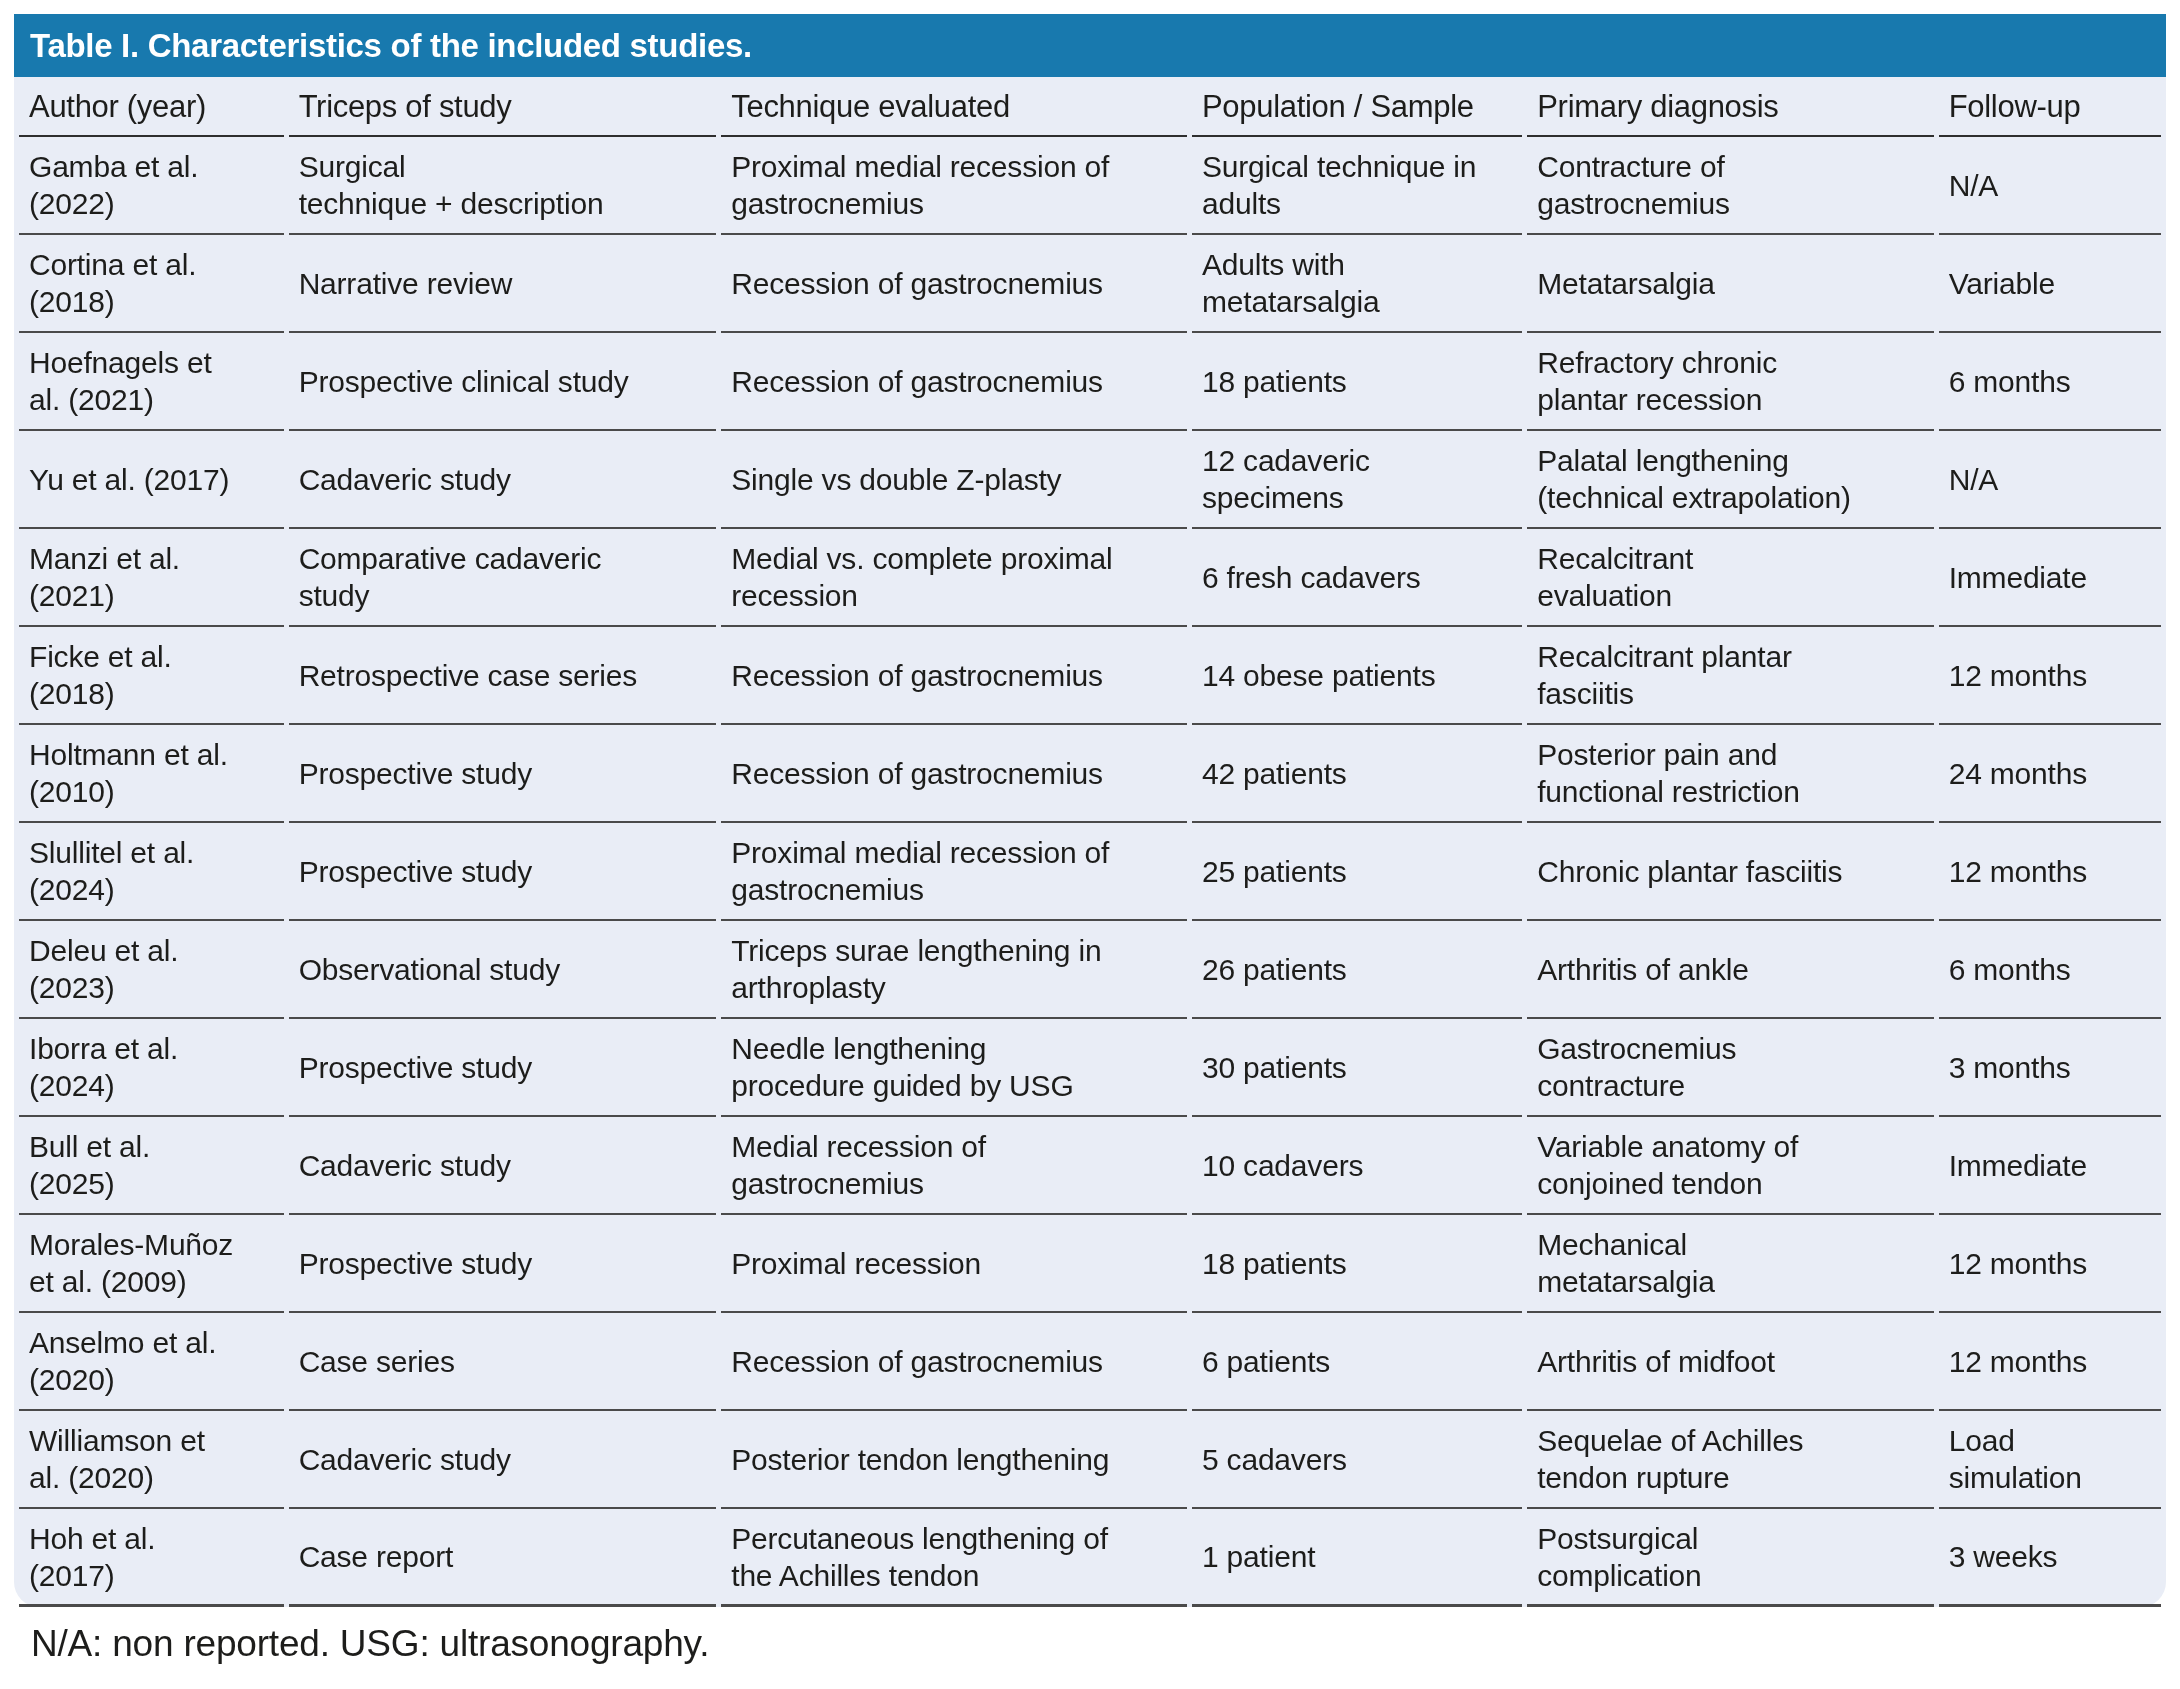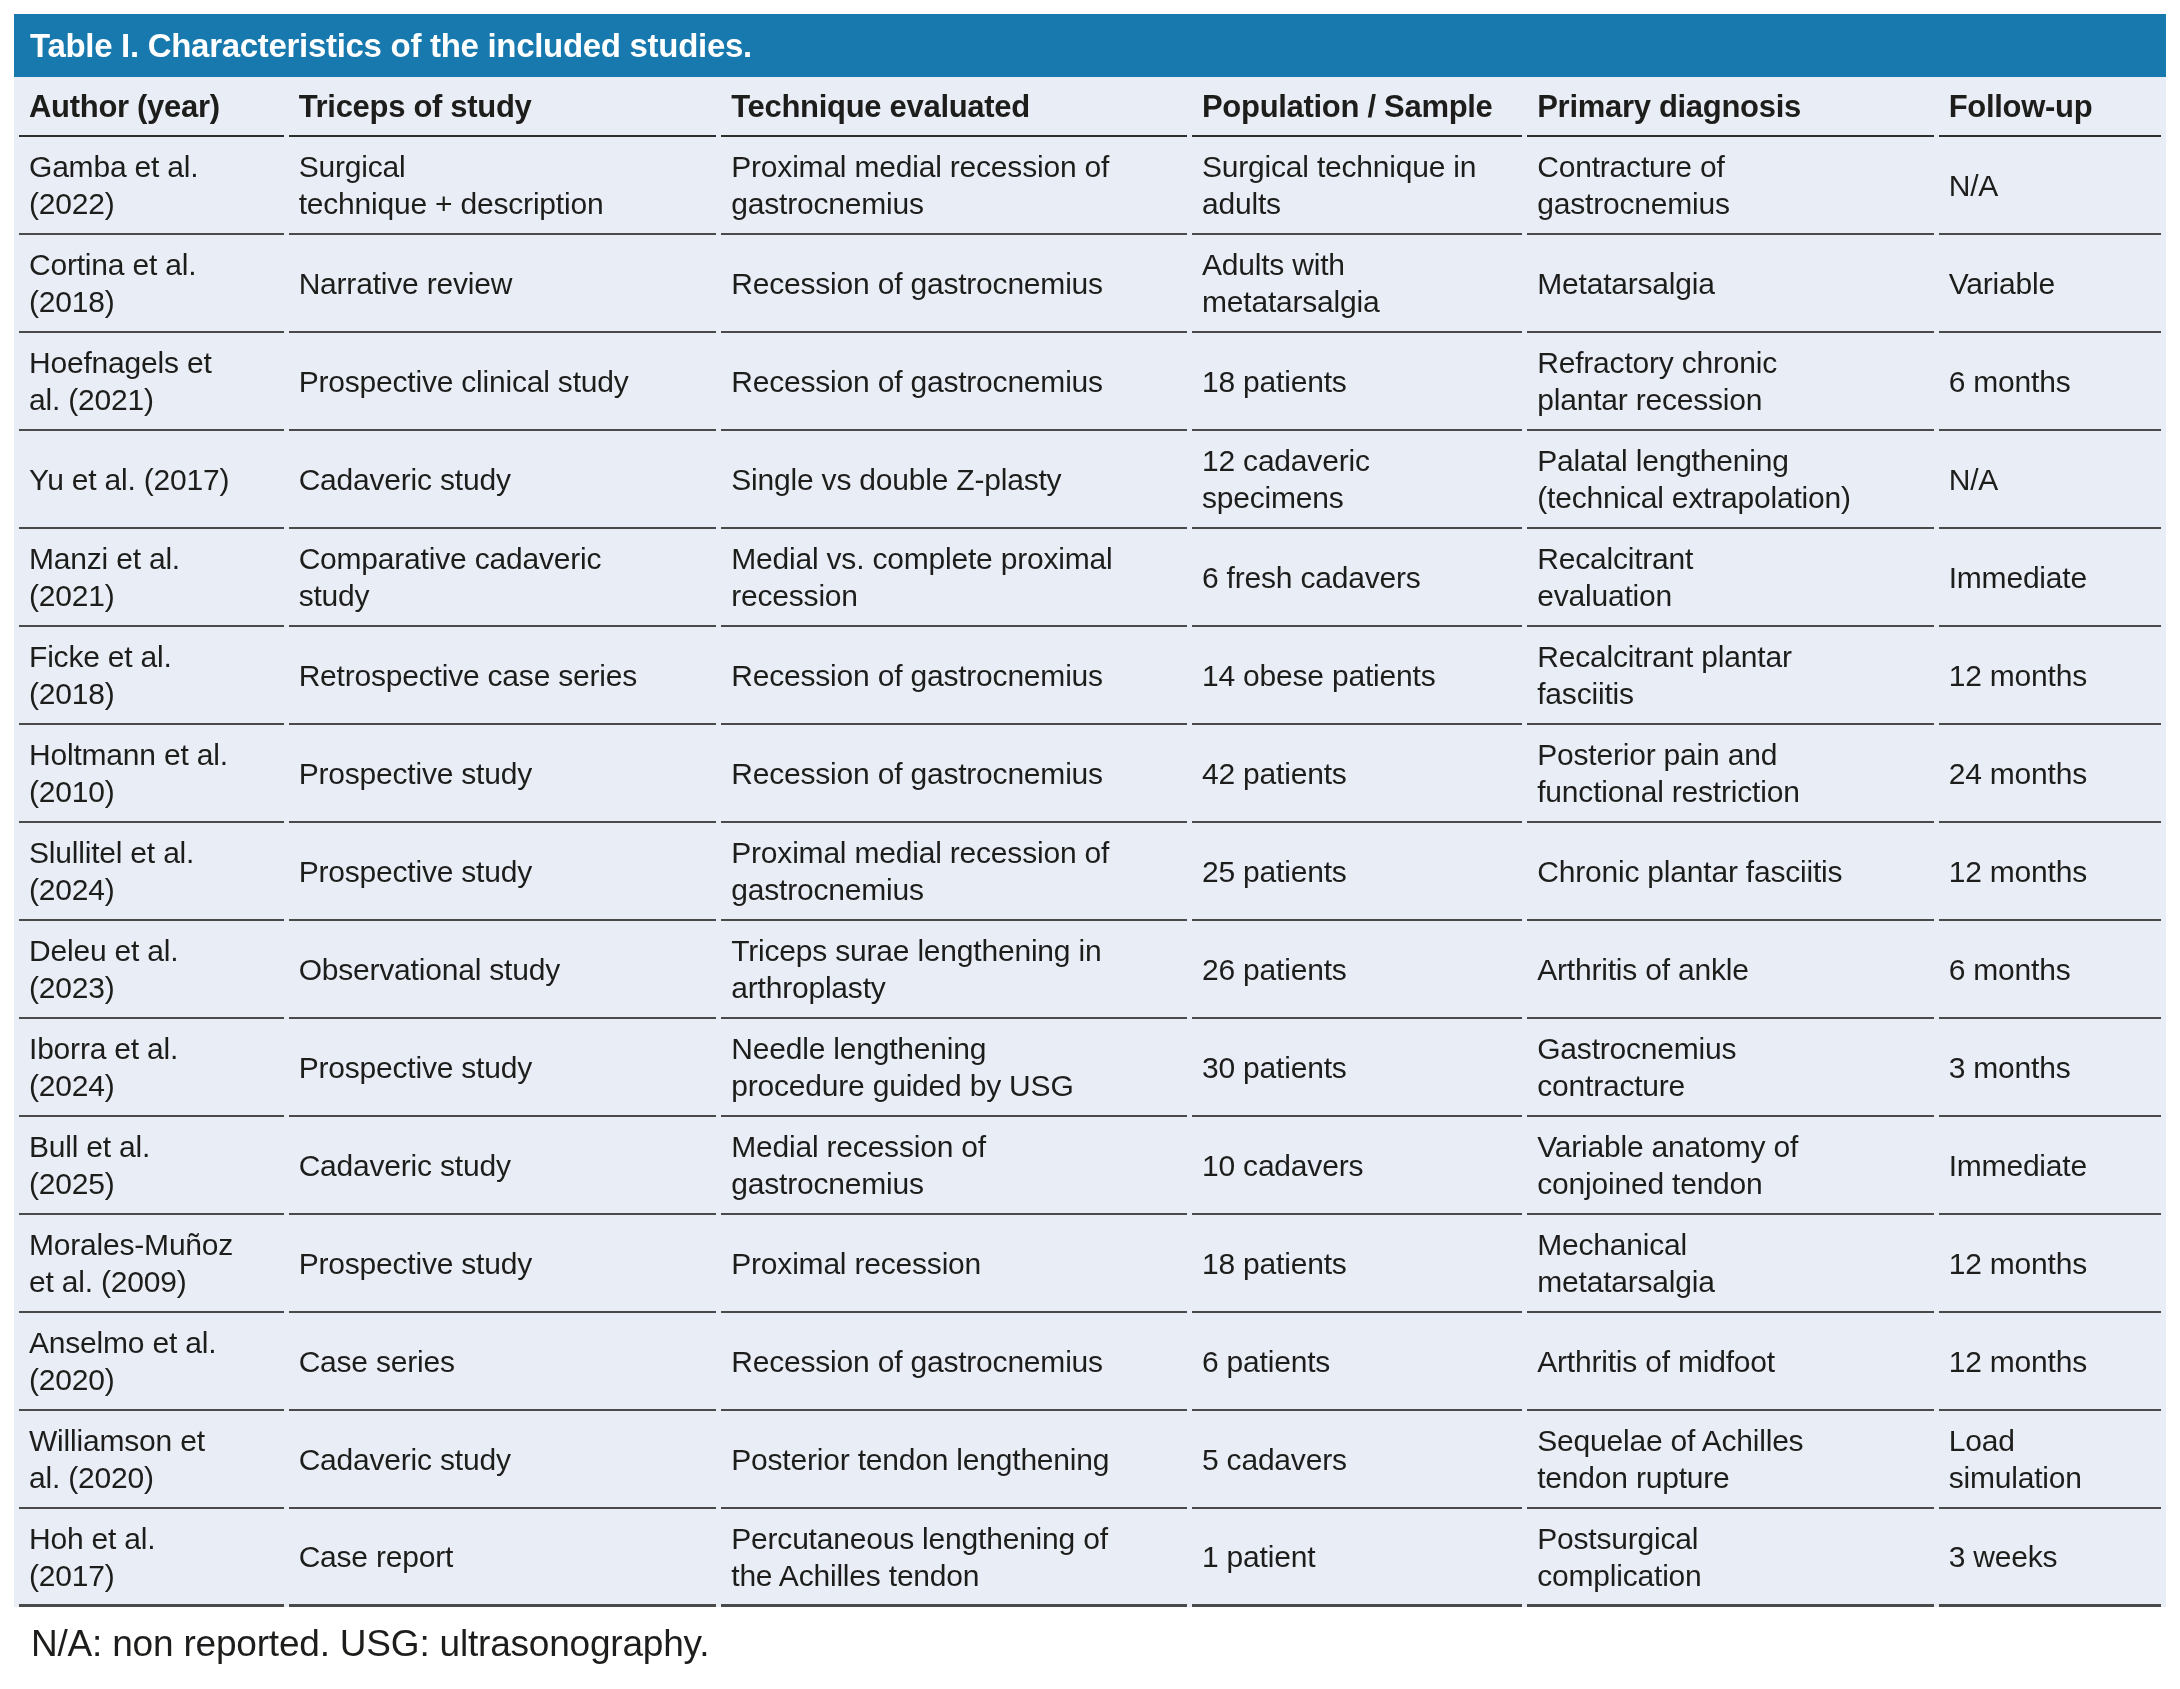--- a/index.html
+++ b/index.html
@@ -19,40 +19,41 @@
   }
   .page {
     width: 2180px;
     height: 1690px;
     background: #ffffff;
     padding: 14px 14px 0 14px;
   }
   .table-card {
     background: var(--body-bg);
     width: 100%;
+    border-radius: 25px;
   }
   .title-bar {
     background: var(--header-bar);
     color: var(--title-text);
     font-size: 33px;
     font-weight: bold;
     letter-spacing: -0.3px;
     padding: 14px 18px 13px 16px;
     line-height: 1.1;
   }
   table.studies {
     width: 100%;
     border-collapse: separate;
     border-spacing: 5px 0;
     color: var(--text);
   }
   table.studies th {
     text-align: left;
     font-size: 31px;
-    font-weight: bold;
+    font-weight: normal;
     letter-spacing: -0.3px;
     vertical-align: middle;
     padding: 12px 4px 10px 10px;
     height: 55px;
     border-bottom: 2px solid var(--header-line);
     white-space: nowrap;
   }
   table.studies td {
     font-size: 30px;
     letter-spacing: -0.2px;

